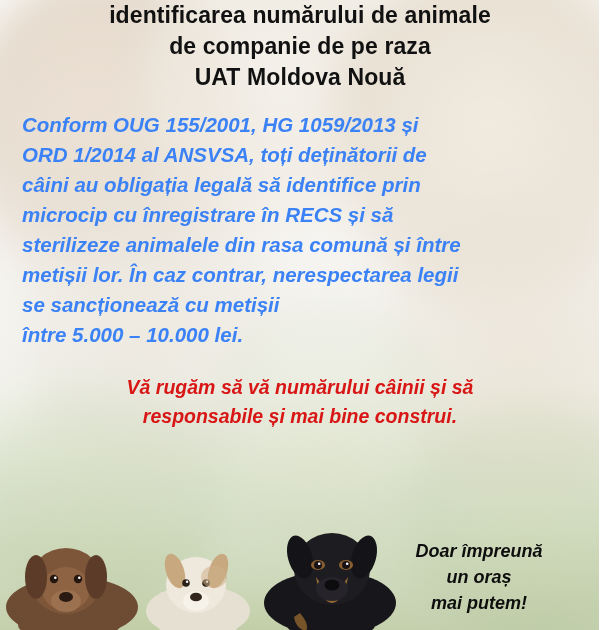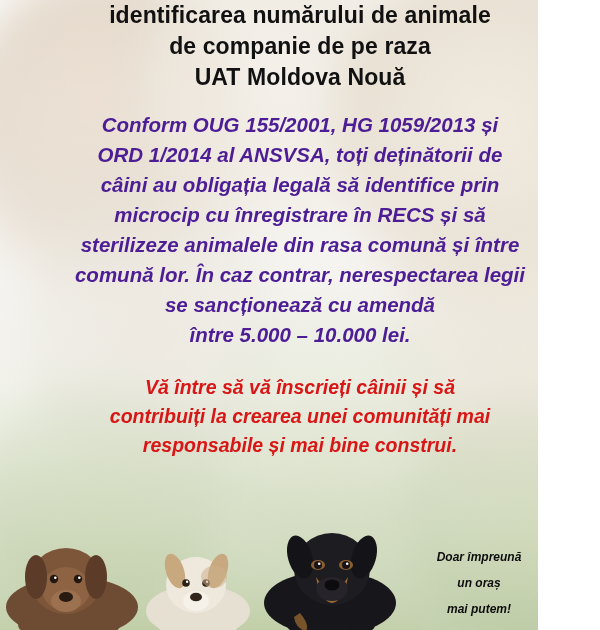--- a/index.html
+++ b/index.html
@@ -9,21 +9,21 @@
   body {
     width: 600px;
     height: 630px;
     overflow: hidden;
     font-family: "Liberation Sans", sans-serif;
     background: #ffffff;
   }
 
   .poster {
     position: relative;
-    width: 538px;
+    width: 599px;
     height: 630px;
     overflow: hidden;
     background: #ffffff;
   }
 
   
   .bg {
     position: absolute;
     inset: 0;
     overflow: hidden;
@@ -107,52 +107,51 @@
     color: #111111;
     letter-spacing: 0.1px;
   }
   .title .line { display: block; }
 
   .body-text {
     position: absolute;
     top: 110px;
     left: 22px;
     width: 556px;
-    text-align: center;
     font-style: italic;
     font-weight: bold;
     font-size: 20.5px;
     line-height: 30px;
-    color: #4c1d95;
+    color: #3b82f6;
   }
   .body-text .line { display: block; }
 
   .cta {
     position: absolute;
     top: 373px;
     left: 22px;
     width: 556px;
     text-align: center;
     font-style: italic;
     font-weight: bold;
     font-size: 19.5px;
     line-height: 29px;
     color: #d81616;
   }
   .cta .line { display: block; }
 
   .slogan {
     position: absolute;
     right: 16px;
-    bottom: 8px;
+    bottom: 14px;
     width: 210px;
     text-align: center;
     font-style: italic;
     font-weight: bold;
-    font-size: 12px;
+    font-size: 18px;
     line-height: 26px;
     color: #0d0d0d;
   }
   .slogan .line { display: block; }
 </style>
 </head>
 <body>
 
 <div class="poster">
 
@@ -240,28 +239,27 @@
       <span class="line">de companie de pe raza</span>
       <span class="line">UAT Moldova Nouă</span>
     </div>
 
     <div class="body-text">
       <span class="line">Conform OUG 155/2001, HG 1059/2013 și</span>
       <span class="line">ORD 1/2014 al ANSVSA, toți deținătorii de</span>
       <span class="line">câini au obligația legală să identifice prin</span>
       <span class="line">microcip cu înregistrare în RECS și să</span>
       <span class="line">sterilizeze animalele din rasa comună și între</span>
-      <span class="line">comună lor. În caz contrar, nerespectarea legii</span>
-      <span class="line">se sancționează cu amendă</span>
+      <span class="line">metișii lor. În caz contrar, nerespectarea legii</span>
+      <span class="line">se sancționează cu metișii</span>
       <span class="line">între 5.000 – 10.000 lei.</span>
     </div>
 
     <div class="cta" style="color: rgb(216, 22, 22);">
-      <span class="line">Vă între să vă înscrieți câinii și să</span>
-      <span class="line">contribuiți la crearea unei comunități mai</span>
+      <span class="line">Vă rugăm să vă numărului câinii și să</span>
       <span class="line">responsabile și mai bine construi.</span>
     </div>
 
     <div class="slogan">
       <span class="line">Doar împreună</span>
       <span class="line">un oraș</span>
       <span class="line">mai putem!</span>
     </div>
 
   </div>

